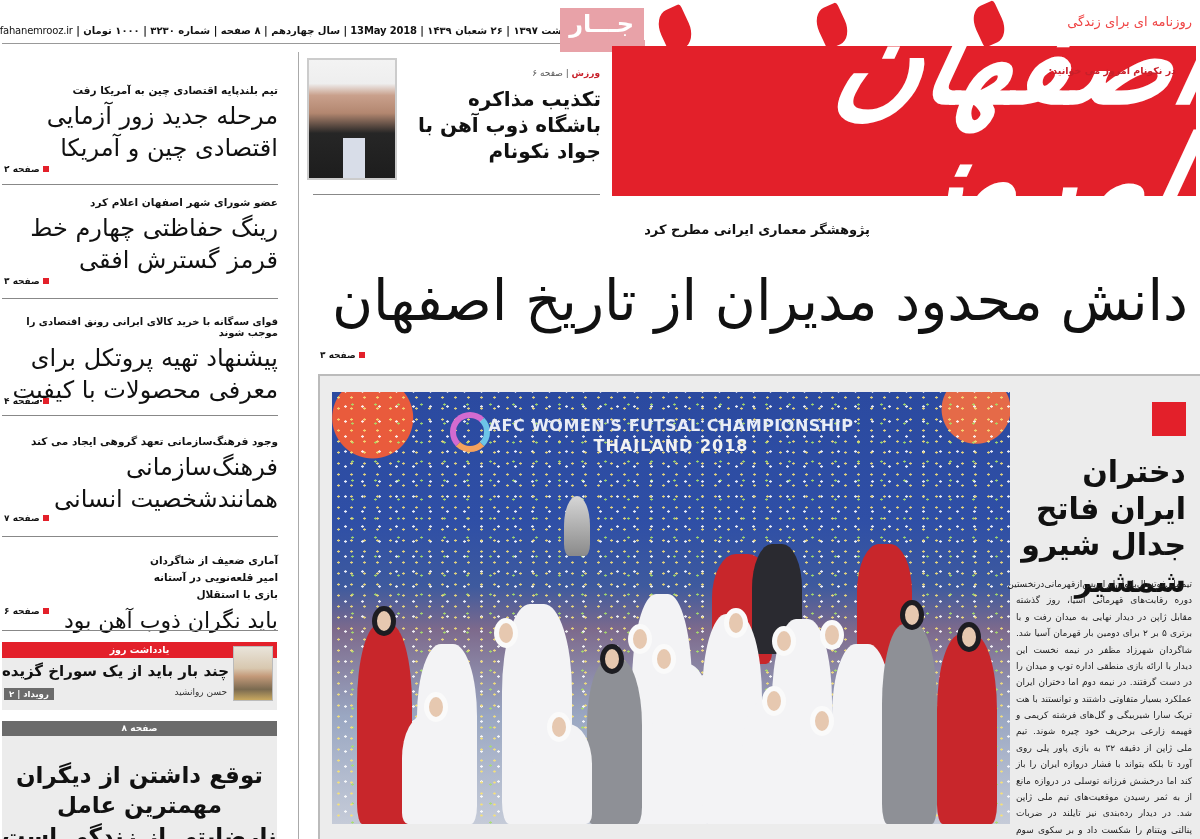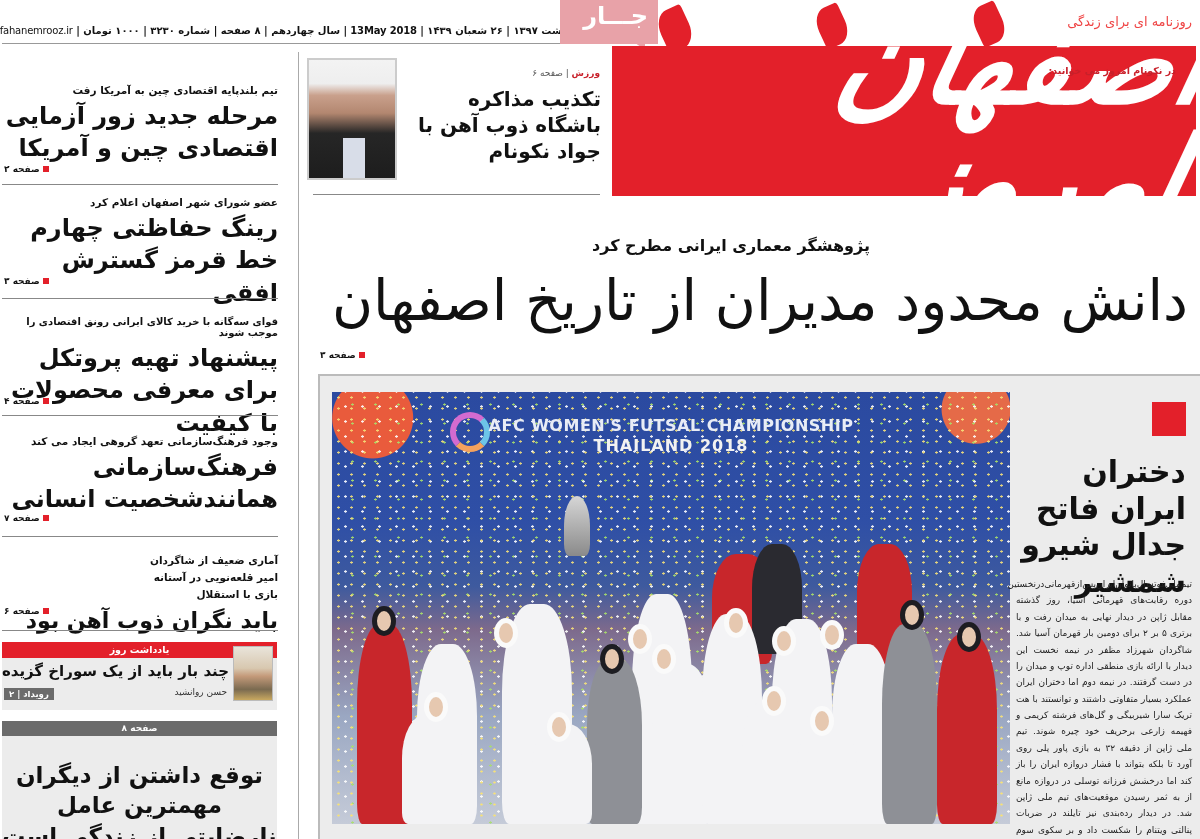--- a/index.html
+++ b/index.html
@@ -9,21 +9,21 @@
   
   .dateline {
     position: absolute; left: 4px; top: 25px; width: 640px; height: 16px;
     font-size: 10px; color: #111; white-space: nowrap; direction: rtl; text-align: right;
     font-weight: bold; letter-spacing: -0.2px;
   }
   .dateline .url { direction: ltr; font-weight: normal; }
   .top-rule { position: absolute; left: 2px; top: 43px; width: 605px; height: 1px; background: #999; }
 
   .badge {
-    position: absolute; left: 560px; top: 0; width: 98px; height: 44px;
+    position: absolute; left: 560px; top: 8px; width: 84px; height: 44px;
     background: #e8a2a8; clip-path: polygon(0 0,100% 0,100% 100%,0 100%);
   }
   .badge-tail { position: absolute; left: 631px; top: 40px; width: 0; height: 0;
     border-left: 14px solid transparent; border-top: 10px solid #e8a2a8; }
   .badge span { position: absolute; right: 10px; top: 2px; color: #fff; font-size: 24px; font-weight: bold; letter-spacing: 2px; }
 
   .tagline { position: absolute; right: 8px; top: 14px; font-size: 13px; color: #ef4444; direction: rtl; }
 
   
   .masthead {
@@ -39,21 +39,21 @@
     display: flex; align-items: center; justify-content: center;
     color: #fff; font-size: 118px; font-weight: bold; font-style: italic;
     direction: rtl; letter-spacing: -6px; line-height: 1; font-family: "DejaVu Serif", serif;
     transform: skewX(-12deg);
   }
   .left-col-rule { position: absolute; left: 298px; top: 52px; width: 1px; height: 787px; background: #aaa; }
   .in-paper { position: absolute; right: 24px; top: 65px; font-size: 9.5px; color: #c8202a; font-weight: bold; direction: rtl; }
 
   .story { position: absolute; left: 2px; width: 276px; direction: rtl; text-align: right; }
   .story .kicker { font-size: 10.5px; font-weight: bold; color: #111; margin-bottom: 4px; }
-  .story .headline { font-size: 24px; font-weight: bold; line-height: 1.35; color: #111; letter-spacing: -0.5px; }
+  .story .headline { font-size: 24px; font-weight: normal; line-height: 1.35; color: #111; letter-spacing: -0.5px; }
   .story .pageref { position: absolute; left: 2px; bottom: 0; font-size: 9px; font-weight: bold; direction: rtl; display: flex; align-items: center; gap: 3px; }
   .story .pageref .sq { display: inline-block; width: 6px; height: 6px; background: #e3202a; }
   .story-rule { position: absolute; left: 2px; width: 276px; height: 1px; background: #888; }
 
   
   .editorial { position: absolute; left: 2px; top: 642px; width: 275px; height: 68px; background: #ececec; }
   .editorial-bar { position: absolute; left: 0; top: 0; width: 100%; height: 16px; background: #e3202a; color: #fff; font-size: 9.5px; text-align: center; line-height: 16px; font-weight: bold; direction: rtl; }
   .editorial-photo { position: absolute; right: 4px; top: 4px; width: 40px; height: 55px; background: linear-gradient(#e9e4da 0%, #d8c8b0 40%, #c49a7a 55%, #7a6a50 80%, #c8a860 100%); border: 1px solid #bbb; }
   .editorial-title { position: absolute; right: 48px; top: 20px; font-size: 15px; font-weight: bold; direction: rtl; white-space: nowrap; }
   .editorial-author { position: absolute; right: 50px; top: 45px; font-size: 9px; color: #333; direction: rtl; }
@@ -68,21 +68,21 @@
   .sports-photo { position: absolute; left: 2px; top: 6px; width: 90px; height: 122px; border: 2px solid #ccc;
     background: linear-gradient(180deg, #f3f3f3 0%, #eee 20%, #c9a08c 30%, #b38770 45%, #262626 62%, #1d1d1d 100%); overflow: hidden; }
   .sports-photo .shirt { position: absolute; left: 34px; top: 78px; width: 22px; height: 44px; background: #d8dde8; }
   .sports-label { position: absolute; right: 5px; top: 16px; font-size: 9px; color: #555; direction: rtl; }
   .sports-label b { color: #c8202a; }
   .sports-title { position: absolute; right: 4px; top: 34px; width: 200px; text-align: right; font-size: 20px; font-weight: bold; line-height: 1.3; direction: rtl; letter-spacing: -0.4px; }
   .sports-body { position: absolute; right: 4px; top: 104px; width: 200px; text-align: right; font-size: 9px; color: #222; direction: rtl; line-height: 1.5; }
   .sports-rule { position: absolute; left: 313px; top: 194px; width: 287px; height: 1px; background: #888; }
 
   
-  .main-kicker { position: absolute; right: 330px; top: 236px; font-size: 16px; font-weight: bold; direction: rtl; }
+  .main-kicker { position: absolute; right: 330px; top: 222px; font-size: 13px; font-weight: bold; direction: rtl; }
   .main-headline { position: absolute; right: 12px; top: 270px; width: 880px; text-align: right; font-size: 56px; font-weight: normal; direction: rtl; letter-spacing: -2px; line-height: 1.1; font-family: "DejaVu Sans", sans-serif; }
   .main-pageref { position: absolute; left: 320px; top: 350px; font-size: 9px; font-weight: bold; direction: rtl; display: flex; align-items: center; gap: 3px; }
   .main-pageref .sq { display: inline-block; width: 6px; height: 6px; background: #e3202a; }
 
   
   .feature { position: absolute; left: 318px; top: 374px; width: 882px; height: 465px; background: #ececec; border-top: 2px solid #bbb; border-left: 2px solid #bbb; }
   .feature-photo { position: absolute; left: 12px; top: 16px; width: 678px; height: 432px; overflow: hidden;
     background:
       radial-gradient(circle at 6% 6%, #e95b3c 0 40px, transparent 41px),
       radial-gradient(circle at 95% 4%, #e56a48 0 34px, transparent 35px),

